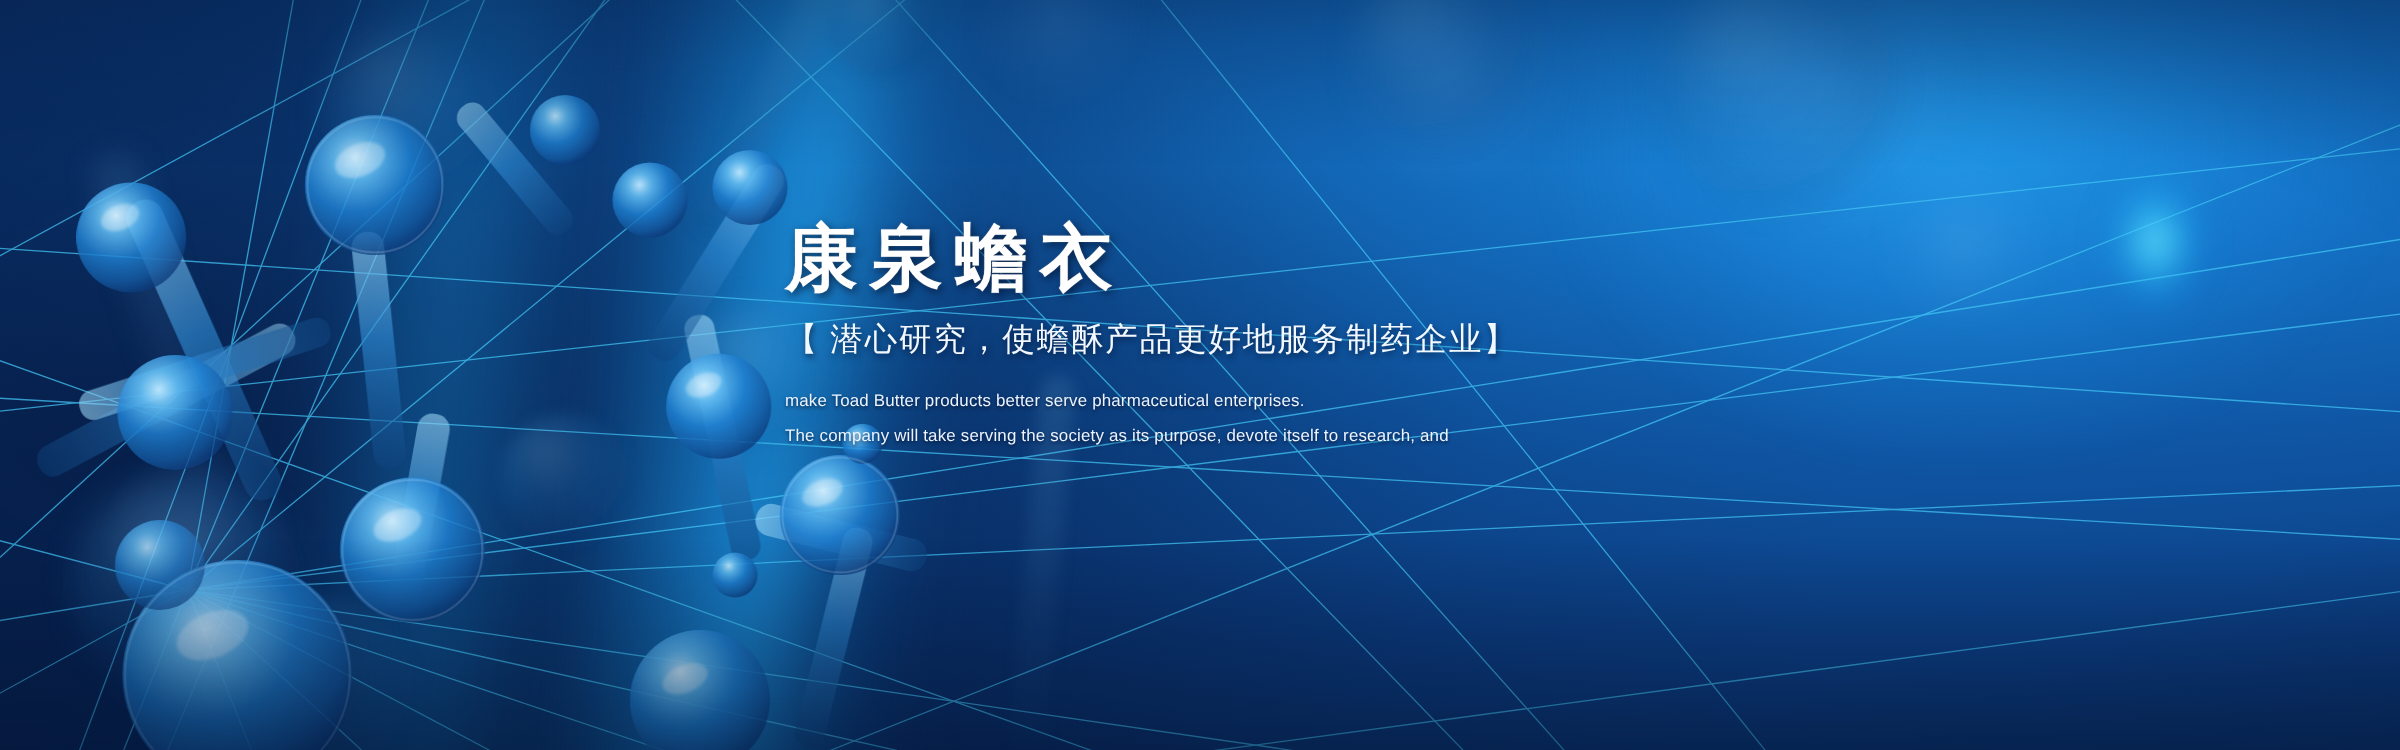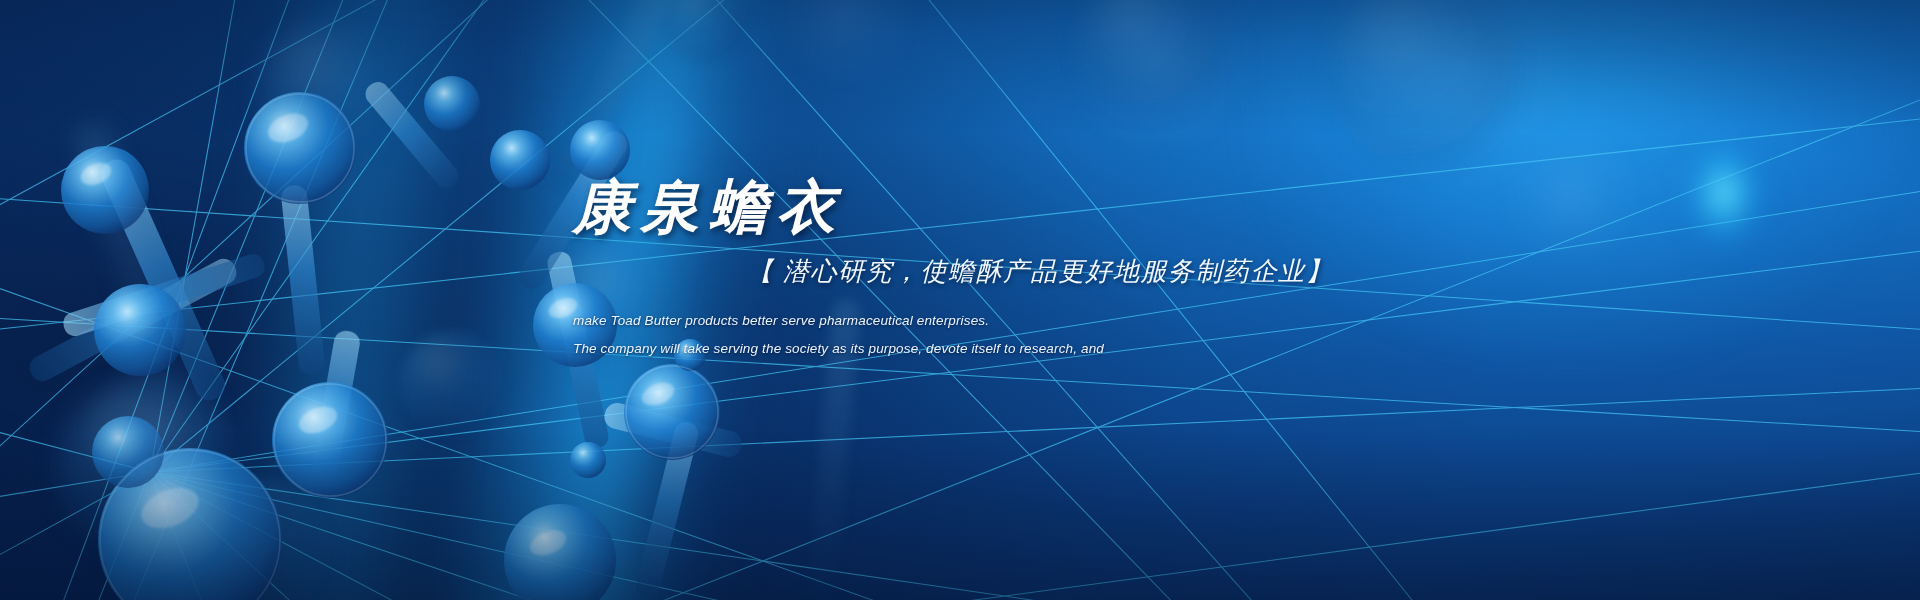--- a/index.html
+++ b/index.html
@@ -63,44 +63,42 @@
     position:absolute;border-radius:50%;
     background:radial-gradient(closest-side, rgba(120,190,250,.16), rgba(90,170,240,.07) 58%, rgba(0,0,0,0) 100%);
     filter:blur(3px);
   }
   
   .molecules{position:absolute;inset:0;}
   .molecules svg{position:absolute;inset:0;width:1920px;height:600px;display:block;}
   
   .copy{
     position:absolute;
-    left:573px;top:176px;
+    left:628px;top:176px;
     width:760px;
-    font-style:italic;
   }
   .title{
     margin:0;
     font-size:58px;
     line-height:1.06;
     font-weight:700;
     letter-spacing:10px;
     color:#ffffff;
     text-shadow:2px 3px 7px rgba(2,16,44,.72), 0 0 1px rgba(255,255,255,.6);
     white-space:nowrap;
   }
   .subtitle{
     margin:18px 0 0 0;
     font-size:26px;
     line-height:1.25;
     font-weight:400;
     letter-spacing:1.5px;
     color:#f2f8ff;
     text-shadow:1px 2px 5px rgba(2,16,44,.65);
     white-space:nowrap;
-    text-align:right;
   }
   .desc{
     margin-top:24px;
   }
   .desc p{
     margin:0 0 10px 0;
     font-size:13.5px;
     line-height:1.35;
     font-weight:400;
     letter-spacing:.15px;

